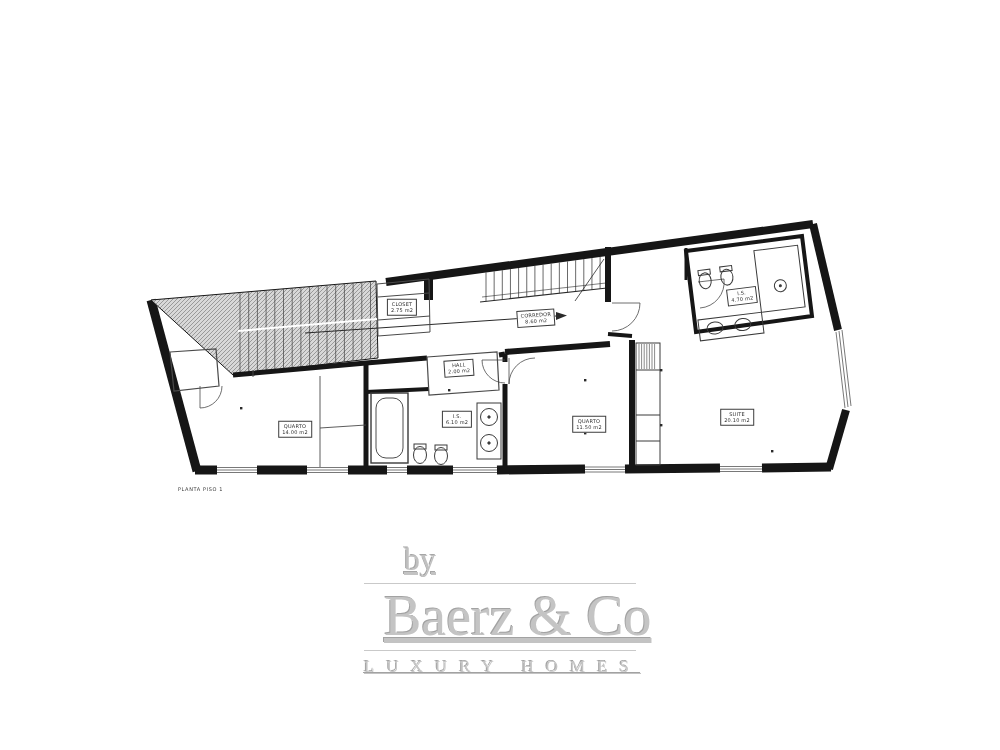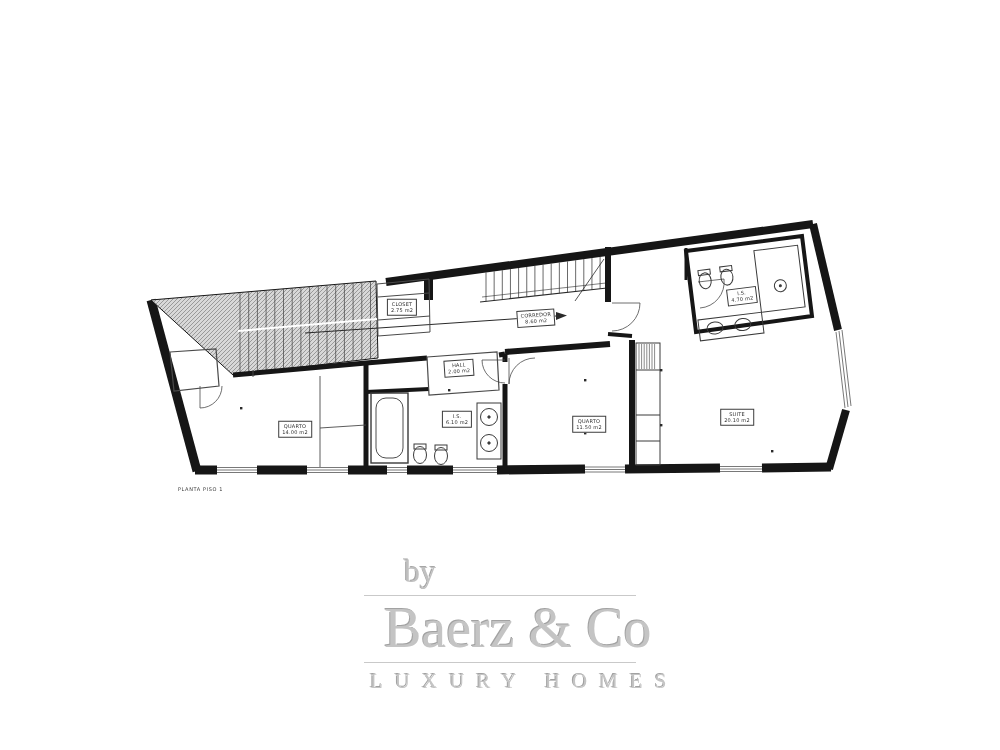--- a/index.html
+++ b/index.html
@@ -9,32 +9,32 @@
   
   .rlabel{position:absolute;transform:translate(-50%,-50%);border:0.6px solid #3c3c3c;
           background:rgba(255,255,255,.96);padding:1px 3px;text-align:center;
           font-size:5px;line-height:1.25;color:#2e2e2e;letter-spacing:.2px;white-space:nowrap;}
   .rlabel span{display:block;}
   .rlabel.tilt{transform:translate(-50%,-50%) rotate(-7deg);}
   .rlabel.tilt2{transform:translate(-50%,-50%) rotate(-4deg);}
   .plan-title{position:absolute;left:178px;top:486px;font-size:5px;color:#3a3a3a;
               letter-spacing:.6px;}
   
-  .logo{position:absolute;left:500px;top:555px;transform:translateX(-50%);
+  .logo{position:absolute;left:500px;top:543px;transform:translateX(-50%);
         width:272px;text-align:center;color:#c3c3c3;
-        font-family:"Liberation Serif","DejaVu Serif",serif;}
+        font-family:"Liberation Serif","DejaVu Serif",serif;text-decoration:underline;}
   .logo .by{display:block;text-align:center;margin-left:-160px;font-size:32px;
             line-height:1;color:#c0c0c0;text-shadow:1px 1px 0 #fff,-1px -1px 0 #a6a6a6;}
   .logo .rule{height:1px;background:#c9c9c9;border:0;margin:8px 0 2px 0;
               box-shadow:0 1px 0 #fff;}
   .logo .company{display:block;font-size:56px;line-height:1.08;white-space:nowrap;
                  color:#c4c4c4;text-shadow:1px 1px 0 #ffffff,-1px -1px 0 #a2a2a2;margin-left:20px;}
   .logo .rule2{height:1px;background:#c9c9c9;border:0;margin:4px 0 6px 0;
                box-shadow:0 1px 0 #fff;}
-  .logo .tagline{display:block;font-size:21px;letter-spacing:12px;margin-left:6px;
+  .logo .tagline{display:block;font-size:17px;letter-spacing:12px;margin-left:0;
                  white-space:nowrap;color:#c4c4c4;
                  text-shadow:1px 1px 0 #ffffff,-1px -1px 0 #a2a2a2;}
 </style>
 </head>
 <body>
 
 <div class="stage">
 
   <svg class="plan-svg" width="1000" height="750" viewBox="0 0 1000 750">
     <defs>

